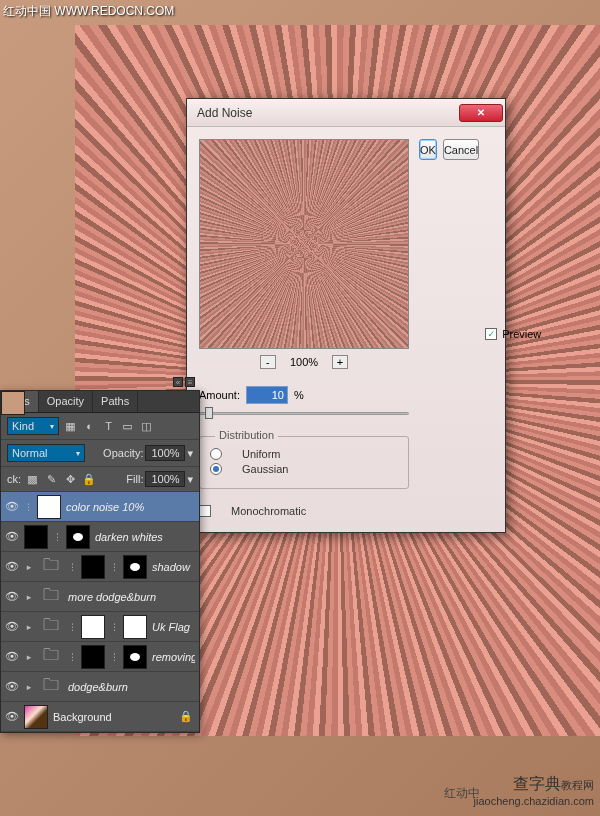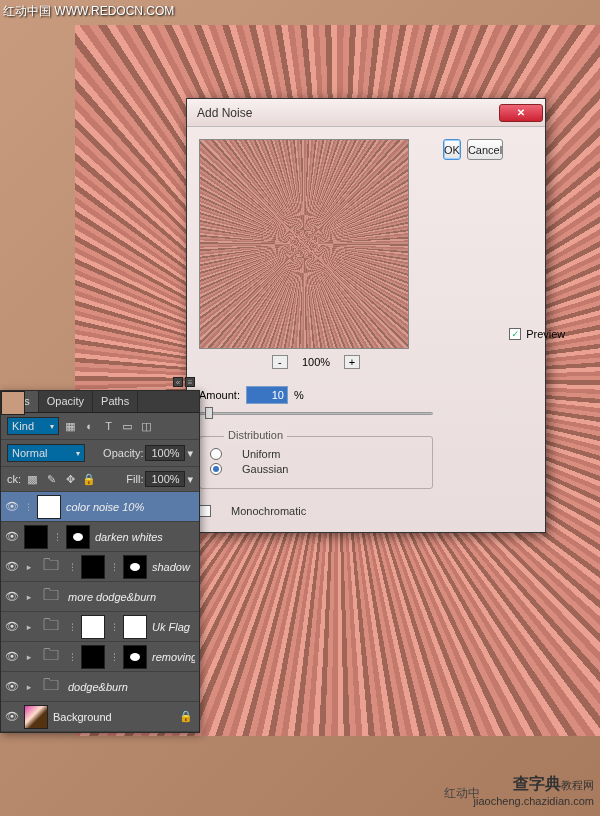--- a/index.html
+++ b/index.html
@@ -2,39 +2,39 @@
 <html><head>
 <meta charset="utf-8">
 <style>
 *{box-sizing:border-box;margin:0;padding:0;font-family:"Segoe UI",Tahoma,sans-serif;font-size:11px}
 body{width:600px;height:816px;position:relative;overflow:hidden;background:#4a4a4a}
 .canvas{position:absolute;inset:0}
 .skin{position:absolute;inset:0;background:linear-gradient(135deg,#c89b7e 0%,#b88a6e 50%,#a87a5e 100%)}
 .noise-area{position:absolute;left:75px;top:25px;right:0;bottom:80px;background:repeating-conic-gradient(#b87a6e 0deg 1deg,#c98b7f 1deg 2deg,#9a6a5e 2deg 3deg,#d89b8f 3deg 4deg);filter:contrast(1.2)}
 .wm-tl{position:absolute;top:3px;left:3px;color:#fff;font-size:12px;text-shadow:1px 1px 2px #000}
 .wm-br{position:absolute;bottom:8px;right:6px;color:#333;font-size:12px;text-align:right;line-height:1.2}
-.wm-br .big{font-size:16px;font-weight:bold}
+.wm-br .big{font-size:16px;font-weight:normal}
 .wm-bl{position:absolute;bottom:14px;right:120px;color:#444;font-size:12px}
 
-.dlg{position:absolute;left:186px;top:98px;width:360px;background:linear-gradient(#f5eaea,#e8dcdc);border:1px solid #333;box-shadow:3px 3px 12px rgba(0,0,0,.5)}
+.dlg{position:absolute;left:186px;top:98px;width:320px;background:linear-gradient(#f5eaea,#e8dcdc);border:1px solid #333;box-shadow:3px 3px 12px rgba(0,0,0,.5)}
 .dlg-tb{height:28px;background:linear-gradient(#f8f0f0,#e8d8d8);border-bottom:1px solid #bbb;display:flex;align-items:center;padding:0 2px 0 10px}
 .dlg-title{flex:1;color:#333;font-size:12px}
 .dlg-x{width:44px;height:18px;background:linear-gradient(#e67,#c23);border:1px solid #822;border-radius:3px;display:flex;align-items:center;justify-content:center;color:#fff;font-weight:bold;font-size:10px}
 .dlg-body{padding:12px;display:flex;gap:10px}
 .dlg-left{flex:1}
 .preview-box{width:210px;height:210px;border:1px solid #888;background:repeating-conic-gradient(#b87a6e 0deg 1deg,#c98b7f 1deg 2deg,#9a6a5e 2deg 3deg,#d89b8f 3deg 4deg)}
 .zoom-row{display:flex;align-items:center;justify-content:center;gap:14px;margin-top:6px}
 .zbtn{width:16px;height:14px;border:1px solid #888;background:#eee;display:flex;align-items:center;justify-content:center;font-size:11px;line-height:1}
 .amt-row{display:flex;align-items:center;gap:6px;margin-top:17px}
 .amt-in{width:42px;height:18px;border:1px solid #7a9ec9;background:#3a75c4;color:#fff;text-align:right;padding:0 3px}
 .slider{position:relative;height:16px;margin-top:2px}
 .slider-track{position:absolute;top:6px;left:0;right:0;height:3px;background:#bbb;border:1px solid #999;border-radius:2px}
 .slider-thumb{position:absolute;top:1px;left:6px;width:8px;height:12px;background:#ddd;border:1px solid #666}
 .fs{border:1px solid #b8a8a8;border-radius:3px;padding:8px 10px 10px;margin-top:14px;position:relative}
-.fs-lg{position:absolute;top:-8px;left:24px;background:#ece0e0;padding:0 4px;color:#555}
+.fs-lg{position:absolute;top:-8px;left:15px;background:#ece0e0;padding:0 4px;color:#555}
 .radio-row,.chk-row{display:flex;align-items:center;gap:20px;margin:3px 0;color:#333}
 .radio{width:12px;height:12px;border:1px solid #666;border-radius:50%;display:flex;align-items:center;justify-content:center;background:#fff}
 .radio.on::after{content:"";width:6px;height:6px;background:#3a75c4;border-radius:50%}
 .chk{width:12px;height:12px;border:1px solid #666;background:#fff;display:flex;align-items:center;justify-content:center;font-size:9px}
 .chk-row.top{margin-top:16px}
 .dlg-right{width:90px;display:flex;flex-direction:row;gap:6px}
 .btn{height:21px;border:1px solid #888;border-radius:3px;background:linear-gradient(#fdfdfd,#e6e6e6);display:flex;align-items:center;justify-content:center;color:#222}
 .btn.def{border:1px solid #4a90d9;box-shadow:0 0 0 1px #9fcfff inset}
 .prev-chk{display:flex;align-items:center;gap:5px;margin-top:8px}
 .prev-chk .chk{color:#2a6}

